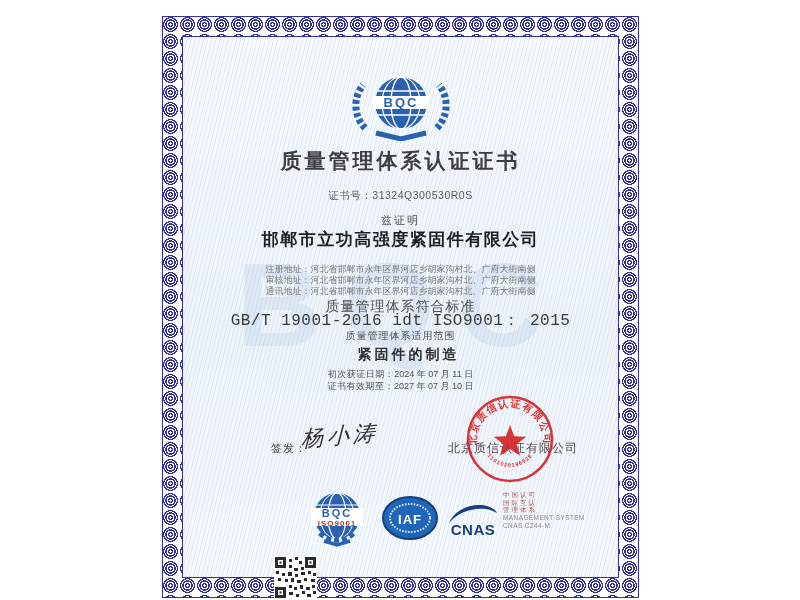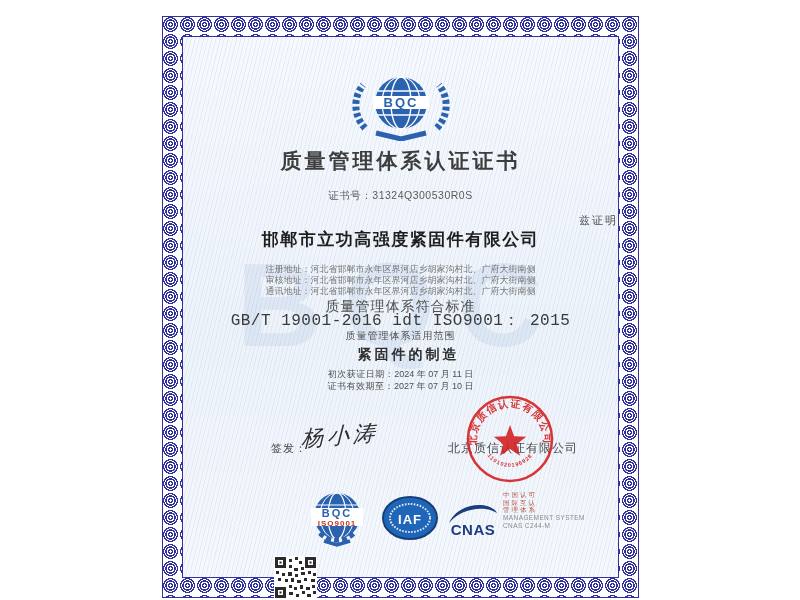--- a/index.html
+++ b/index.html
@@ -19,21 +19,21 @@
           repeating-linear-gradient(104deg, rgba(160,190,225,.20) 0 1px, rgba(255,255,255,0) 1px 4px),
           linear-gradient(180deg,#f6f9fd 0%,#eef3fa 55%,#f5f8fc 100%);}
   .watermark{position:absolute;left:0;right:0;top:200px;text-align:center;
         font-size:118px;font-weight:bold;letter-spacing:22px;
         color:rgba(135,168,212,.16);user-select:none;}
 
   .row-center{position:absolute;left:0;right:0;text-align:center;}
 
   .title{top:110px;font-size:21px;font-weight:bold;color:#3d3d3d;letter-spacing:3px;}
   .certno{top:152px;font-size:10.5px;color:#5a5a5a;letter-spacing:.5px;}
-  .attest{top:176px;font-size:11px;color:#4c4c4c;letter-spacing:2px;text-align:right;}
+  .attest{top:176px;font-size:11px;color:#4c4c4c;letter-spacing:2px;}
   .company{top:191px;font-size:17px;font-weight:bold;color:#1e1e1e;letter-spacing:1.5px;}
   .credit{top:214px;font-size:11px;color:#4e4e4e;letter-spacing:.3px;}
   .addr{top:227px;font-size:9px;line-height:11px;color:#757575;}
   .std-cap{top:261px;font-size:14px;color:#4e4e4e;letter-spacing:1px;}
   .std{top:273px;font-size:16px;color:#3a3a3a;letter-spacing:.5px;font-family:Liberation Mono, monospace;}
   .scope-cap{top:292px;font-size:10px;color:#4e4e4e;letter-spacing:1px;}
   .scope{top:309px;font-size:14px;font-weight:bold;color:#2e2e2e;letter-spacing:3px;padding-left:16px;}
   .dates{top:332px;font-size:9px;line-height:11.5px;color:#4f4f4f;}
   .dates .lbl{letter-spacing:.5px;}
 

